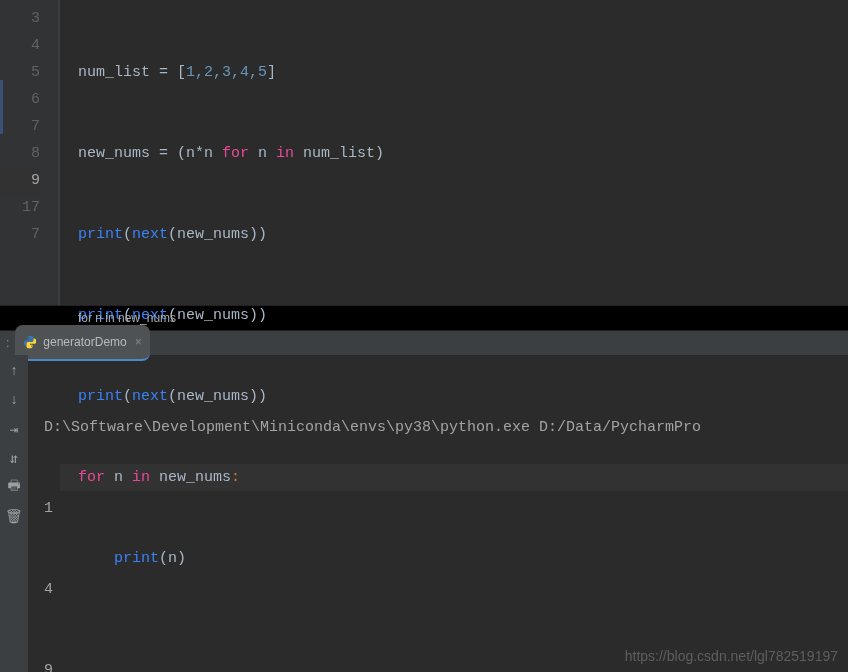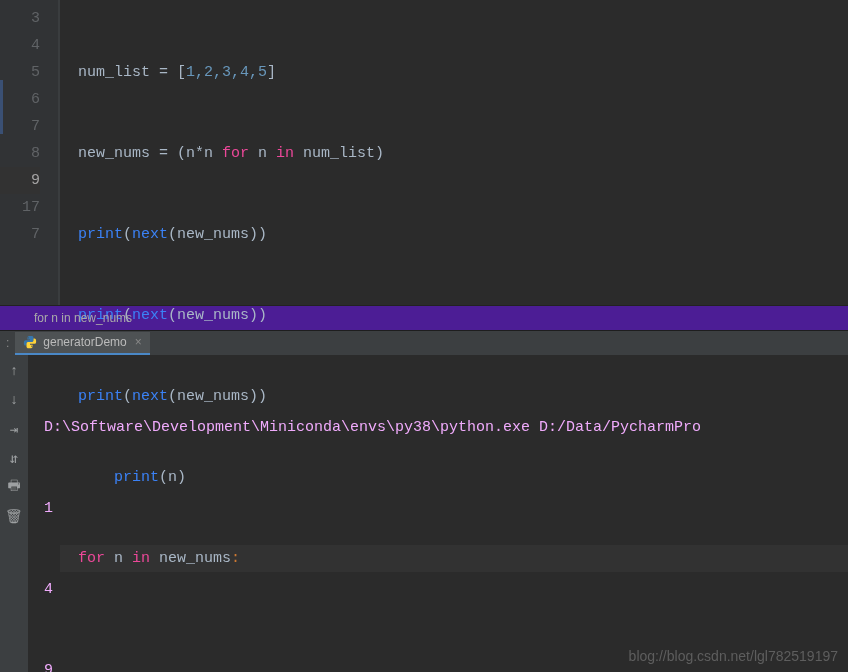--- a/index.html
+++ b/index.html
@@ -54,25 +54,25 @@
   .fn  { color: #3b82f6; } 
   .num { color: #6897bb; } 
   .str { color: #6a8759; } 
   .op  { color: #a9b7c6; }
   .var { color: #a9b7c6; }
   .colon { color: #cc7832; }
 
   .breadcrumb {
     height: 25px;
     line-height: 25px;
-    padding-left: 34px;
+    padding-left: 78px;
     font-size: 12px;
     font-family: "Segoe UI", Arial, sans-serif;
     color: #aaaaaa;
-    background: #4c1d95;
+    background: #000000;
     border-top: 1px solid #222;
   }
 
   .run-header {
     height: 25px;
     display: flex;
     align-items: center;
     background: #3c3f41;
     border-top: 1px solid #1e1e1e;
     font-family: "Segoe UI", Arial, sans-serif;
@@ -80,24 +80,25 @@
   }
   .run-label {
     color: #888;
     padding: 0 6px 0 6px;
   }
   .run-tab {
     display: flex;
     align-items: center;
     gap: 6px;
     padding: 0 8px;
-    height: 23px;
+    height: 36px;
     color: #bbbbbb;
     background: #4e5254;
     border-bottom: 2px solid #4a88c7;
+    border-radius: 8px;
   }
   .run-tab .py-icon {
     width: 14px; height: 14px;
     display: inline-block;
   }
   .close-x {
     color: #888;
     font-size: 12px;
     padding-left: 2px;
   }
@@ -122,21 +123,21 @@
     width: 20px; height: 20px;
     display: flex;
     align-items: center;
     justify-content: center;
   }
   .console {
     flex: 1;
     padding: 5px 0 0 16px;
     line-height: 27px;
     white-space: pre;
-    color: #f0abfc;
+    color: #a3a3a3;
     overflow: hidden;
   }
   .console .out-line { height: 27px; }
   .watermark {
     position: absolute;
     right: 10px;
     bottom: 8px;
     color: #5e5e5e;
     font-size: 14px;
     font-family: Arial, sans-serif;
@@ -164,22 +165,22 @@
     <div class="current">9</div>
     <div>17</div>
     <div>7</div>
   </div>
   <div class="code">
     <div class="code-line"><span class="var">num_list</span><span class="op"> = [</span><span class="num">1,2,3,4,5</span><span class="op">]</span></div>
     <div class="code-line"><span class="var">new_nums</span><span class="op"> = (</span><span class="var">n*n</span><span class="kw"> for </span><span class="var">n</span><span class="kw"> in </span><span class="var">num_list</span><span class="op">)</span></div>
     <div class="code-line"><span class="fn">print</span><span class="op">(</span><span class="fn">next</span><span class="op">(</span><span class="var">new_nums</span><span class="op">))</span></div>
     <div class="code-line"><span class="fn">print</span><span class="op">(</span><span class="fn">next</span><span class="op">(</span><span class="var">new_nums</span><span class="op">))</span></div>
     <div class="code-line"><span class="fn">print</span><span class="op">(</span><span class="fn">next</span><span class="op">(</span><span class="var">new_nums</span><span class="op">))</span></div>
+    <div class="code-line current"><span class="kw">for </span><span class="var">n</span><span class="kw"> in </span><span class="var">new_nums</span><span class="colon">:</span></div>
     <div class="code-line"><span class="op">    </span><span class="fn">print</span><span class="op">(</span><span class="var">n</span><span class="op">)</span></div>
-    <div class="code-line current"><span class="kw">for </span><span class="var">n</span><span class="kw"> in </span><span class="var">new_nums</span><span class="colon">:</span></div>
     
   </div>
 </div>
 
 <div class="breadcrumb">for n in new_nums</div>
 
 <div class="run-header">
   <span class="run-label">:</span>
   <div class="run-tab">
     <span class="py-icon">
@@ -208,13 +209,13 @@
     <div class="out-line">4</div>
     <div class="out-line">9</div>
     
     
     
     
     
   </div>
 </div>
 
-<div class="watermark">blog://blog.csdn.net/lgl782519197</div>
+<div class="watermark">https://blog.csdn.net/lgl782519197</div>
 
 </body></html>

